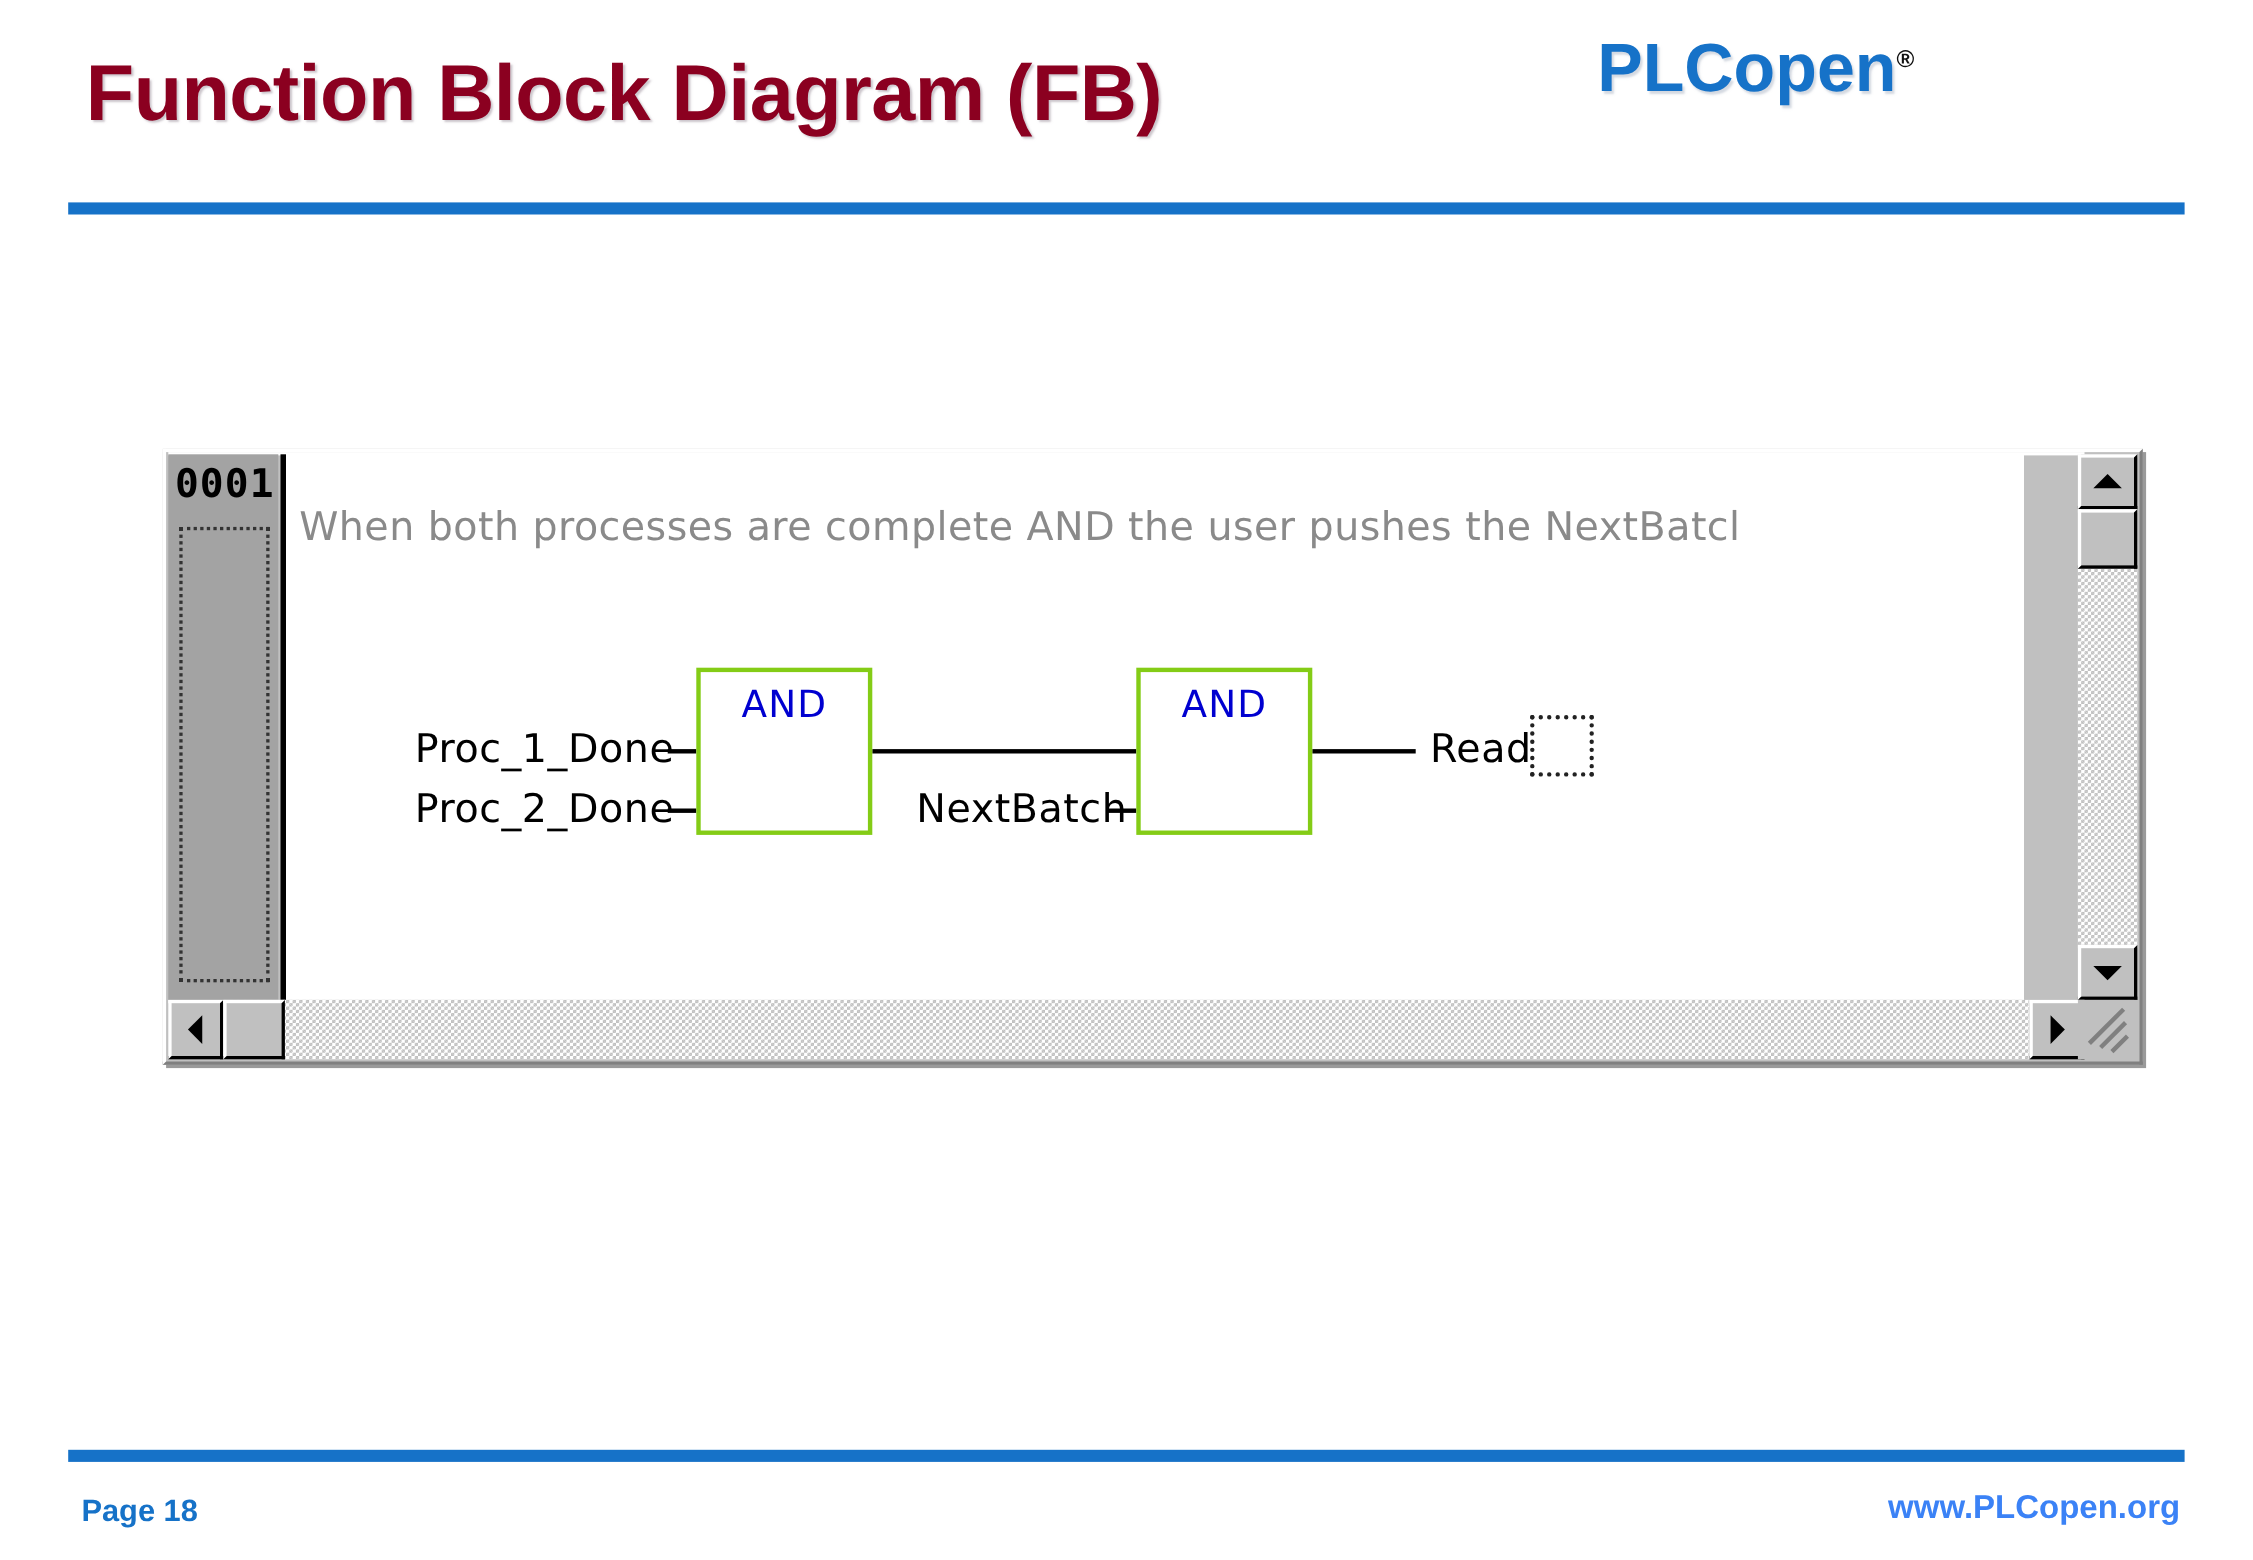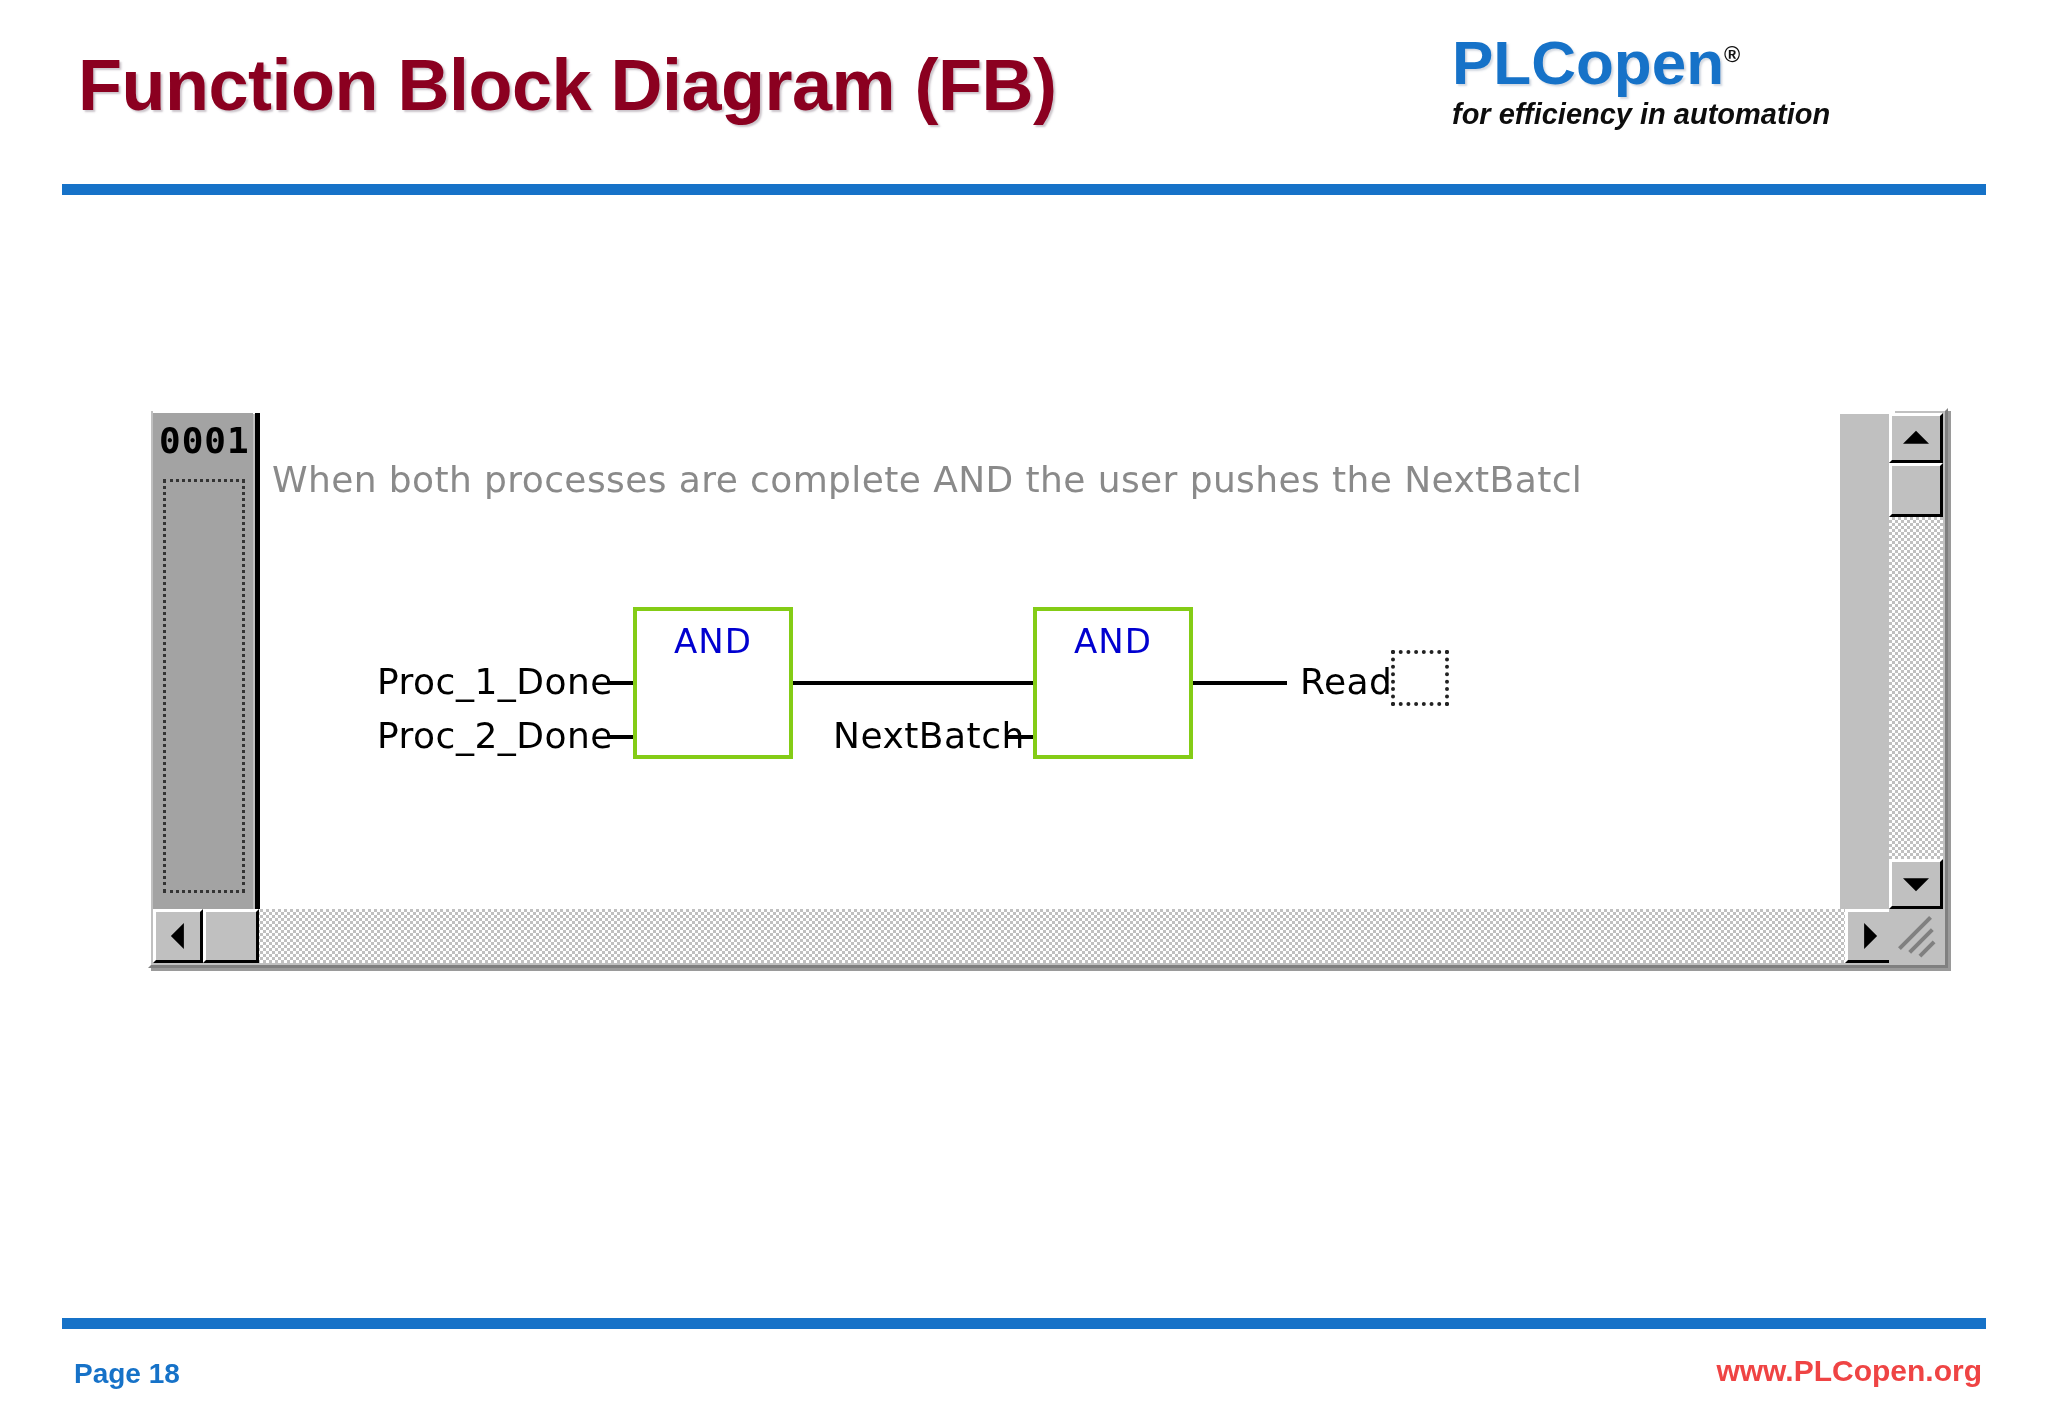--- a/index.html
+++ b/index.html
@@ -88,21 +88,21 @@
     font-weight: bold;
     color: #1672C8;
     white-space: nowrap;
   }
   #footer-url {
     position: absolute;
     right: 66px;
     top: 1354px;
     font-size: 30px;
     font-weight: bold;
-    color: #ef4444;
+    color: #3b82f6;
     white-space: nowrap;
   }
 
   
   #fbd-window {
     position: absolute;
     left: 148px;
     top: 408px;
     width: 1800px;
     height: 560px;
@@ -353,21 +353,20 @@
 <body>
 
 <div id="slide-header">
 
   <div id="page-title">Function Block Diagram (FB)</div>
 
   <div id="brand-block">
     <div id="brand-name">
       <span>PLCopen</span><span id="brand-reg">®</span>
     </div>
-    <div id="brand-tagline">for efficiency in automation</div>
   </div>
 
   <div id="header-rule"></div>
 </div>
 
 <div id="fbd-window">
   <div id="window-inner">
 
     <div id="window-top-bevel"></div>
 

